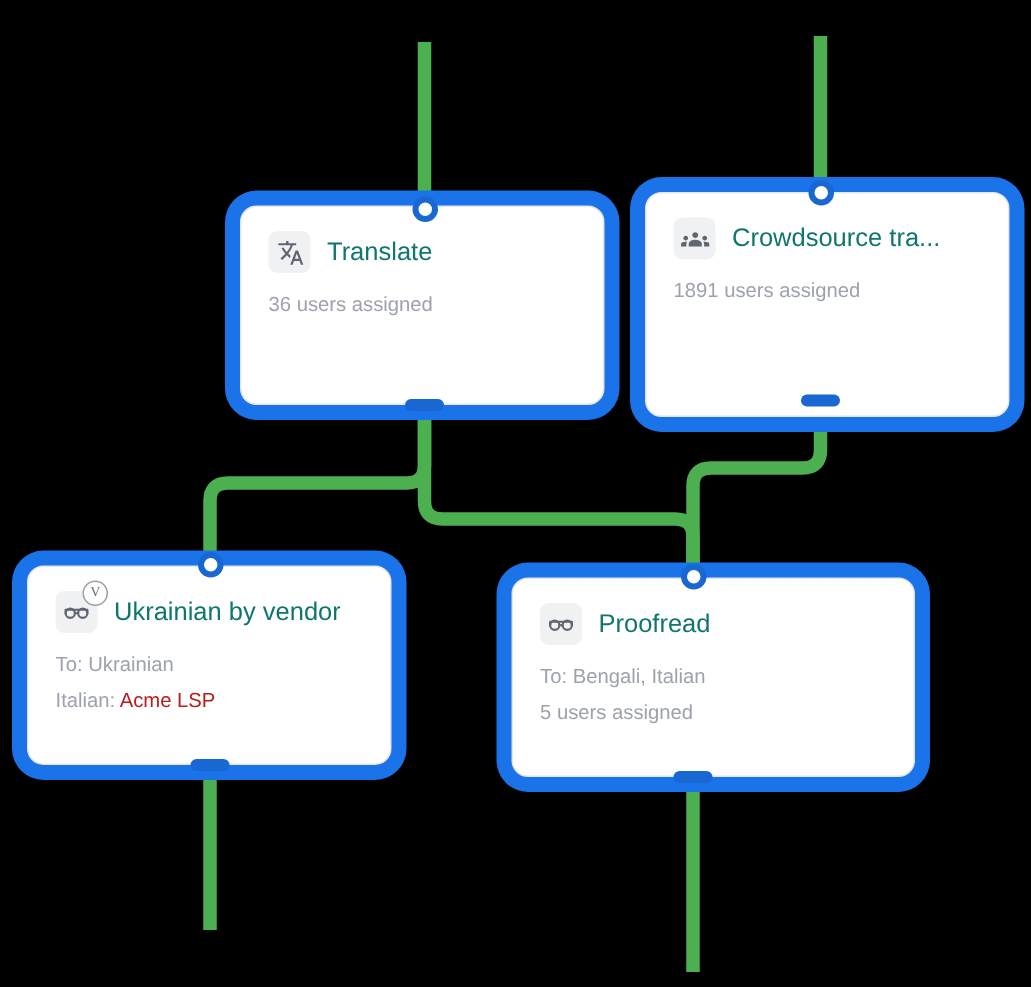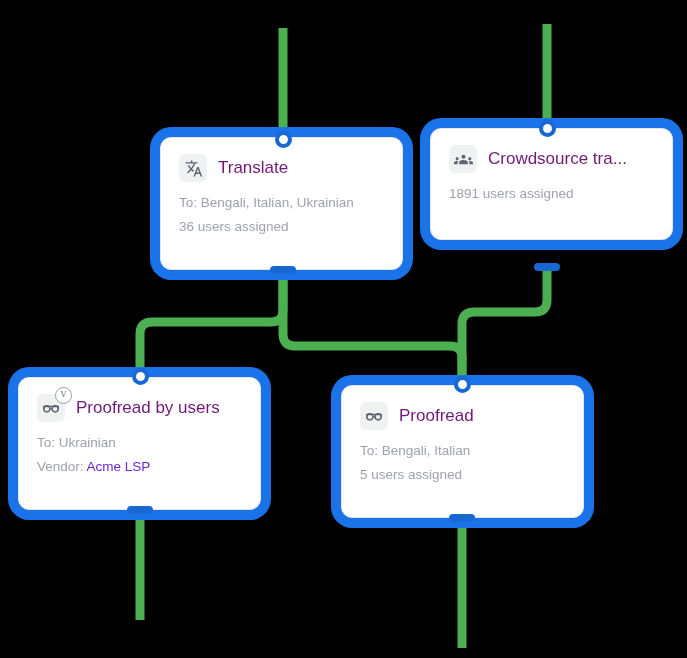--- a/index.html
+++ b/index.html
@@ -84,34 +84,34 @@
     border: 1px solid #9aa0a6;
     color: #5f6571;
     font-size: 9px;
     line-height: 13px;
     text-align: center;
     font-family: "Liberation Serif", serif;
   }
 
   .node-title {
     font-size: 17px;
-    color: #701a75;
+    color: #0f766e;
     white-space: nowrap;
     overflow: hidden;
   }
 
   .node-row {
     font-size: 13.5px;
     color: #9da2ac;
     margin-bottom: 9px;
     white-space: nowrap;
   }
   .node-row:last-child { margin-bottom: 0; }
 
-  .vendor-name { color: #6d28d9; margin-top: 27px; }
+  .vendor-name { color: #b91c1c; margin-top: 27px; }
 
   
   .port-in {
     position: absolute;
     z-index: 3;
     width: 17px;
     height: 17px;
     border-radius: 50%;
     background: #ffffff;
     border: 4px solid #1967d2;
@@ -154,28 +154,27 @@
     <div class="node-inner">
       <div class="node-head">
         <span class="node-icon">
           <svg width="19" height="19" viewBox="0 0 24 24" fill="currentColor">
             <path d="M12.9 15.1l-2.6-2.6.03-.03c1.79-2 3.06-4.29 3.81-6.72H17V4H10.5V2H8.5v2H2v1.74h10.34c-.7 2.05-1.8 4-3.34 5.72-0.99-1.1-1.82-2.3-2.48-3.58H4.58c0.79 1.77 1.88 3.44 3.24 4.95l-4.05 4L5.2 18.1l4-4 2.49 2.49.21-1.49z"></path>
             <path d="M18.5 10h-2L12 22h2l1.12-3h4.75L21 22h2l-4.5-12zm-2.62 7l1.62-4.33L19.12 17h-3.24z"></path>
           </svg>
         </span>
         <span class="node-title">Translate</span>
       </div>
-      <div class="node-row">To: Bengali, Italian, Ukrainian</div>
       <div class="node-row">36 users assigned</div>
     </div>
   </div>
   <div class="port-in" style="left:275px; top:131px;"></div>
   <div class="port-out" style="left:270px; top:266px;"></div>
 
-  <div class="node" style="left:430px; top:128px; width:243px; height:112px;">
+  <div class="node" style="left:430px; top:128px; width:243px; height:150px;">
     <div class="node-inner">
       <div class="node-head">
         <span class="node-icon">
           <svg width="19" height="19" viewBox="0 0 24 24" fill="currentColor">
             <path d="M4 13c1.1 0 2-.9 2-2s-.9-2-2-2-2 .9-2 2 .9 2 2 2zm1.13 1.1c-.37-.06-.74-.1-1.13-.1-.99 0-1.93.21-2.78.58A2.01 2.01 0 0 0 0 16.43V18h4.5v-1.61c0-.83.23-1.61.63-2.29zM20 13c1.1 0 2-.9 2-2s-.9-2-2-2-2 .9-2 2 .9 2 2 2zm4 3.43c0-.81-.48-1.53-1.22-1.85A6.95 6.95 0 0 0 20 14c-.39 0-.76.04-1.13.1.4.68.63 1.46.63 2.29V18H24v-1.57zM16.24 13.65A8.4 8.4 0 0 0 12 12.5c-1.5 0-3 .38-4.24 1.15A2.6 2.6 0 0 0 6.5 15.9V18h11v-2.1c0-.92-.48-1.77-1.26-2.25zM12 11c1.38 0 2.5-1.12 2.5-2.5S13.38 6 12 6 9.5 7.12 9.5 8.5 10.62 11 12 11z"></path>
           </svg>
         </span>
         <span class="node-title">Crowdsource tra...</span>
       </div>
       <div class="node-row">1891 users assigned</div>
@@ -189,33 +188,33 @@
       <div class="node-head">
         <span class="node-icon">
           <svg width="20" height="20" viewBox="0 0 24 24" fill="none" stroke="currentColor" stroke-width="1.7">
             <circle cx="7" cy="13" r="3.7"></circle>
             <circle cx="17" cy="13" r="3.7"></circle>
             <path d="M10.7 13h2.6" stroke-linecap="round"></path>
             <path d="M3.3 13V10.2h17.4V13" stroke-linecap="round" stroke-linejoin="round"></path>
           </svg>
           <span class="vendor-badge">V</span>
         </span>
-        <span class="node-title">Proofread by users</span>
+        <span class="node-title">Ukrainian by vendor</span>
       </div>
       <div class="node-row">To: Ukrainian</div>
       <div class="node-row">
-        <span>Vendor:</span>
+        <span>Italian:</span>
         <span class="vendor-name"> Acme LSP</span>
       </div>
     </div>
   </div>
   <div class="port-in" style="left:132px; top:368px;"></div>
   <div class="port-out" style="left:127px; top:506px;"></div>
 
-  <div class="node" style="left:341px; top:385px; width:243px; height:133px;">
+  <div class="node" style="left:341px; top:385px; width:269px; height:133px;">
     <div class="node-inner">
       <div class="node-head">
         <span class="node-icon">
           <svg width="20" height="20" viewBox="0 0 24 24" fill="none" stroke="currentColor" stroke-width="1.7">
             <circle cx="7" cy="13" r="3.7"></circle>
             <circle cx="17" cy="13" r="3.7"></circle>
             <path d="M10.7 13h2.6" stroke-linecap="round"></path>
             <path d="M3.3 13V10.2h17.4V13" stroke-linecap="round" stroke-linejoin="round"></path>
           </svg>
         </span>

